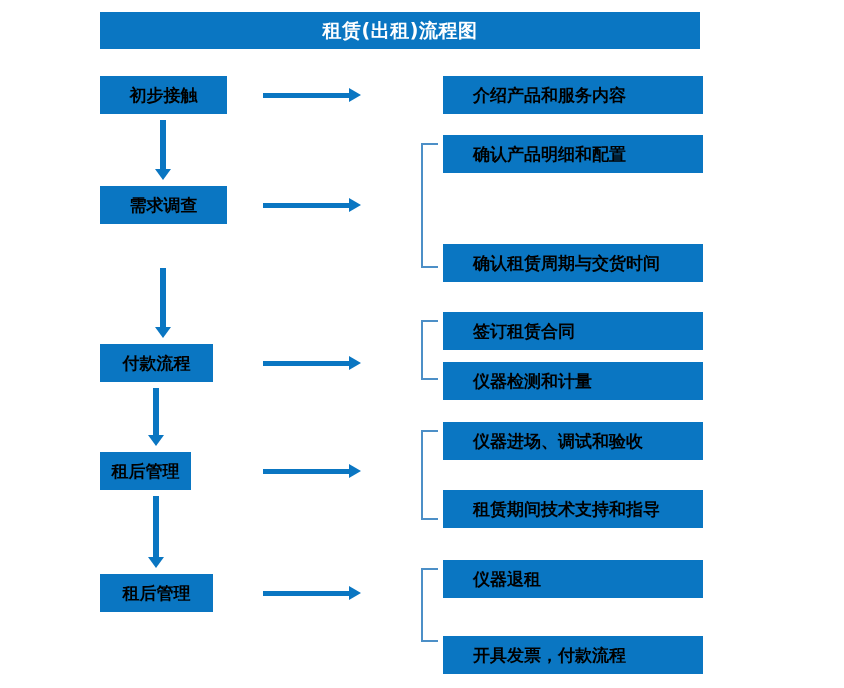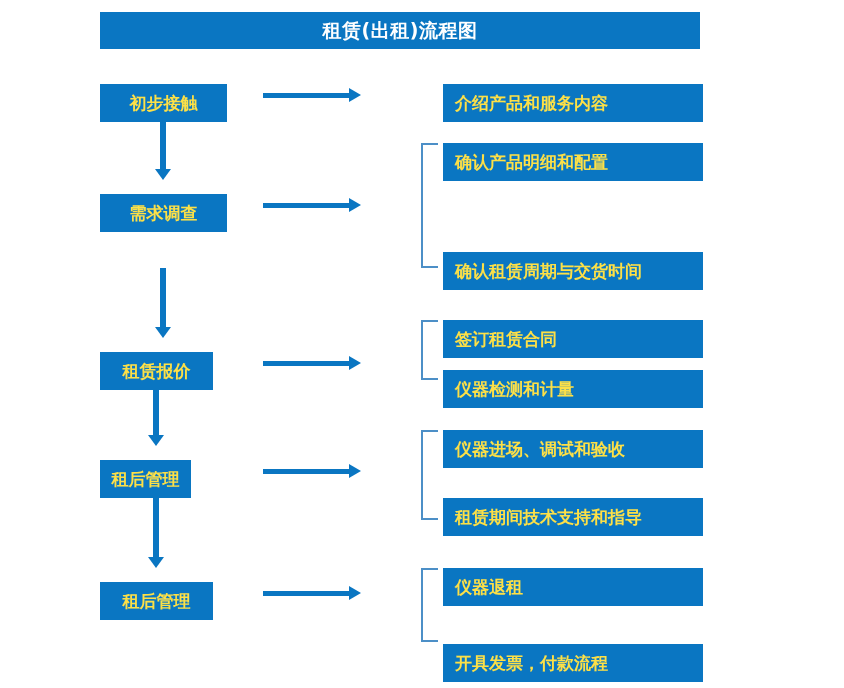--- a/index.html
+++ b/index.html
@@ -32,35 +32,34 @@
     justify-content: center;
     font-size: 19px;
     font-weight: bold;
     letter-spacing: 0.5px;
   }
 
   
   .box {
     position: absolute;
     background: #0a76c2;
-    color: #fde047;
+    color: #000000;
     font-weight: bold;
     display: flex;
     align-items: center;
     box-sizing: border-box;
-    margin-top: 8px;
   }
   .box-left {
     justify-content: center;
     font-size: 17px;
     height: 38px;
   }
   .box-right {
     justify-content: flex-start;
-    padding-left: 12px;
+    padding-left: 30px;
     font-size: 17px;
     height: 38px;
     left: 443px;
     width: 260px;
   }
 
   
   .arrow-right {
     position: absolute;
     height: 14px;
@@ -121,21 +120,21 @@
 <body>
 
 <div id="canvas">
 
   <div class="title-bar">租赁(出租)流程图</div>
 
   <div class="box box-left" style="left:100px; top:76px; width:127px;">初步接触</div>
 
   <div class="box box-left" style="left:100px; top:186px; width:127px;text-align:right;">需求调查</div>
 
-  <div class="box box-left" style="left:100px; top:344px; width:113px;">租赁报价</div>
+  <div class="box box-left" style="left:100px; top:344px; width:113px;">付款流程</div>
 
   <div class="box box-left" style="left:100px; top:452px; width:91px;">租后管理</div>
 
   <div class="box box-left" style="left:100px; top:574px; width:113px;">租后管理</div>
 
   <div class="arrow-down" style="left:155px; top:120px; height:60px;">
     <div class="shaft" style="height:49px;"></div>
     <div class="head" style="top:49px;"></div>
   </div>
 

